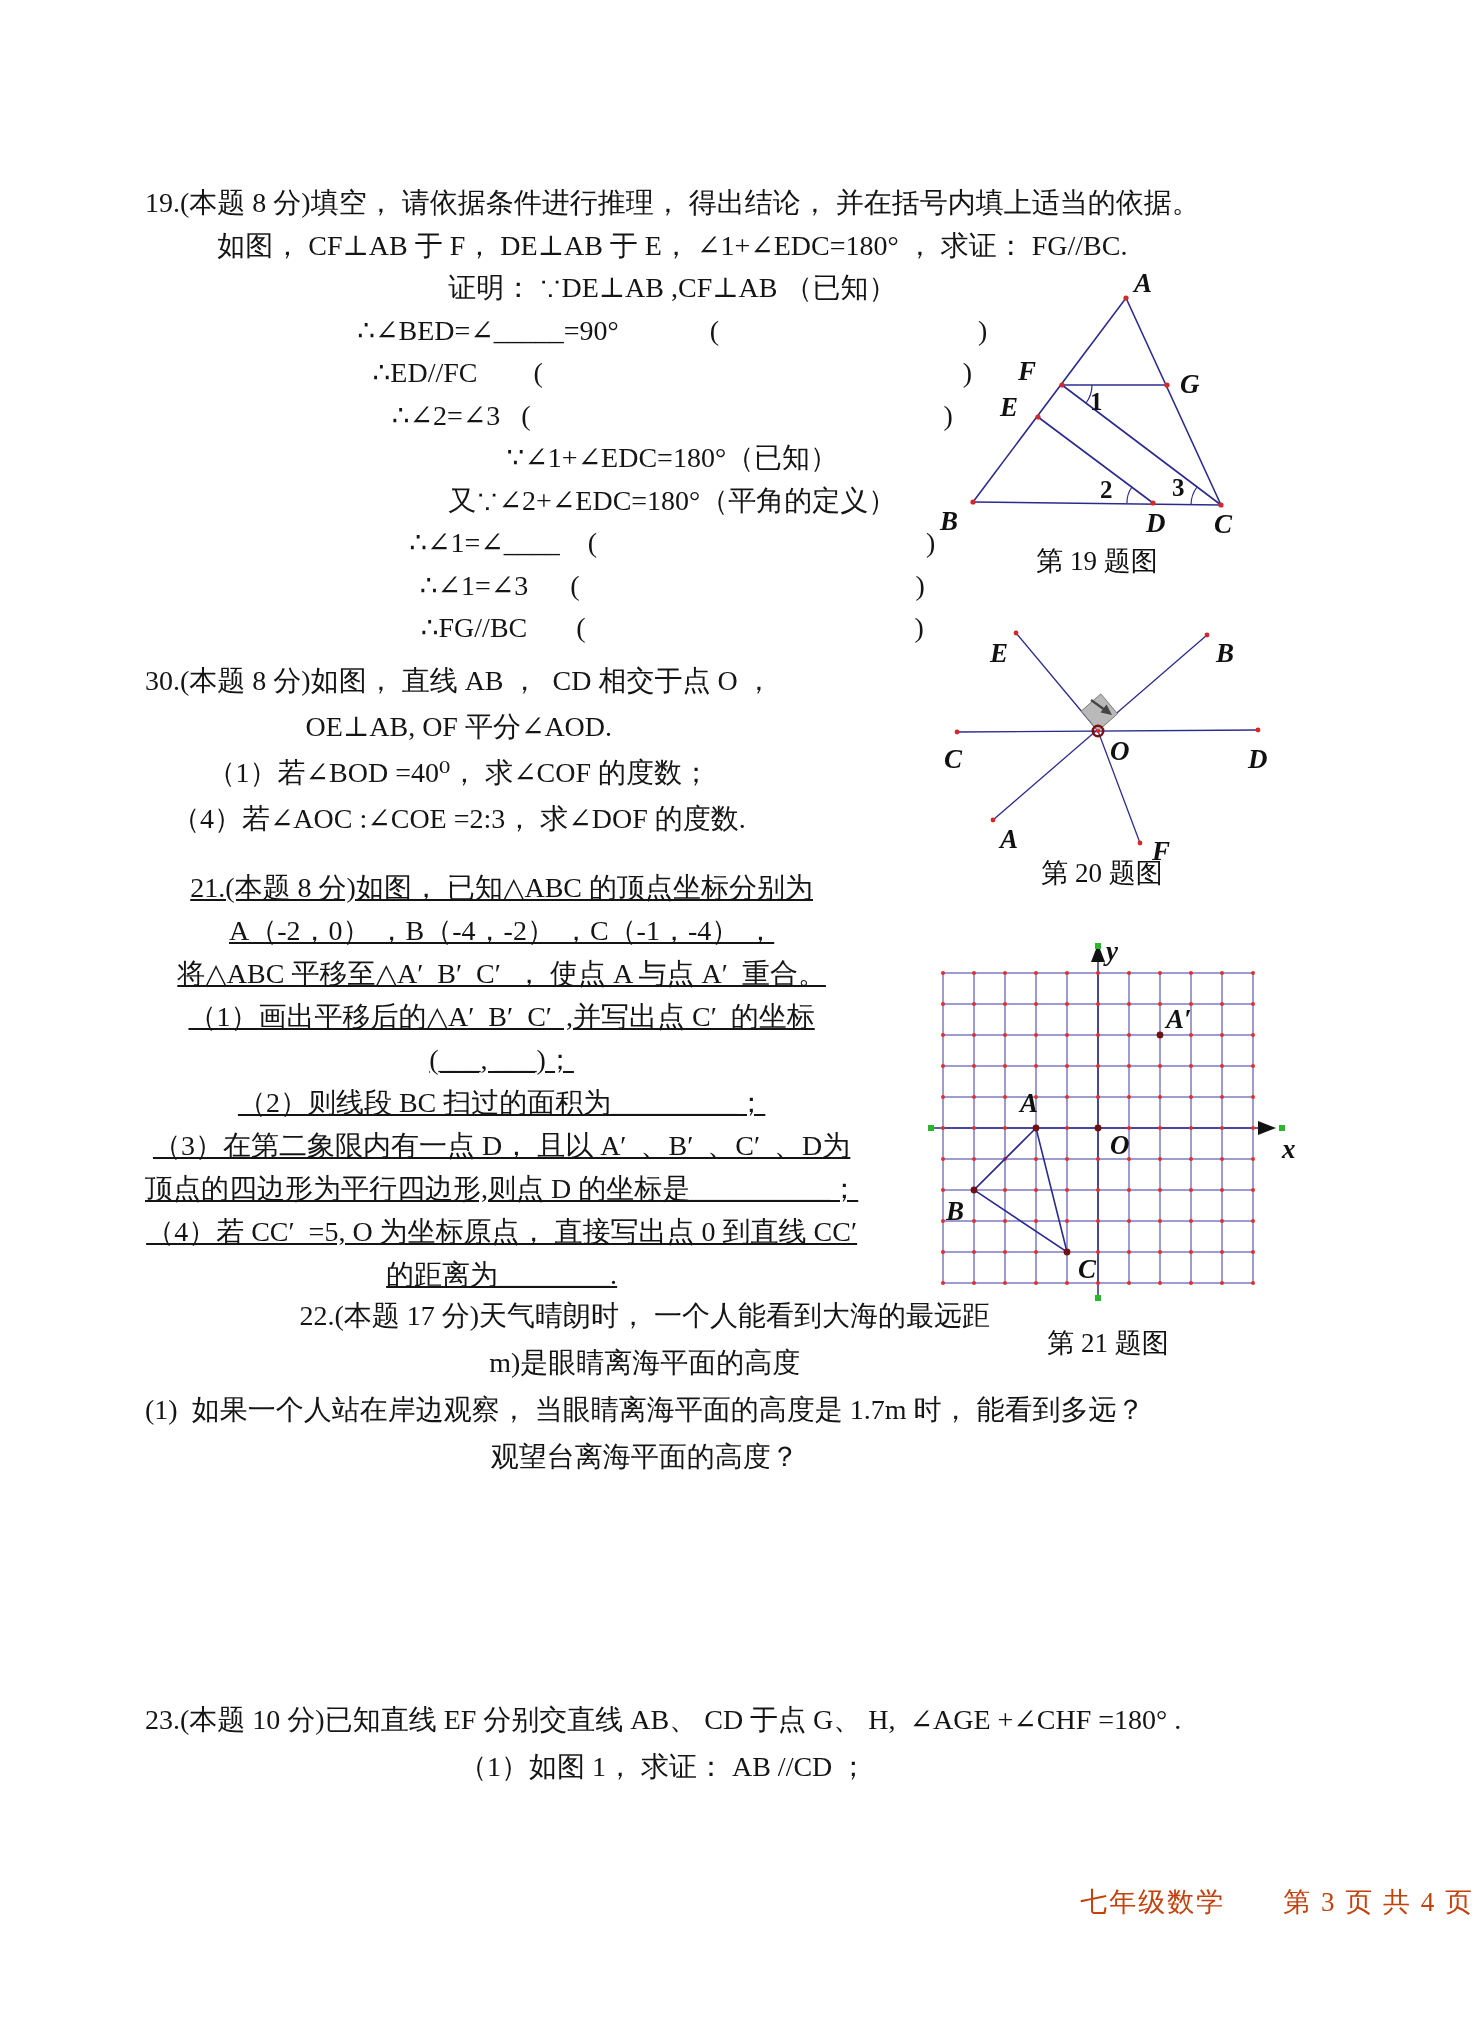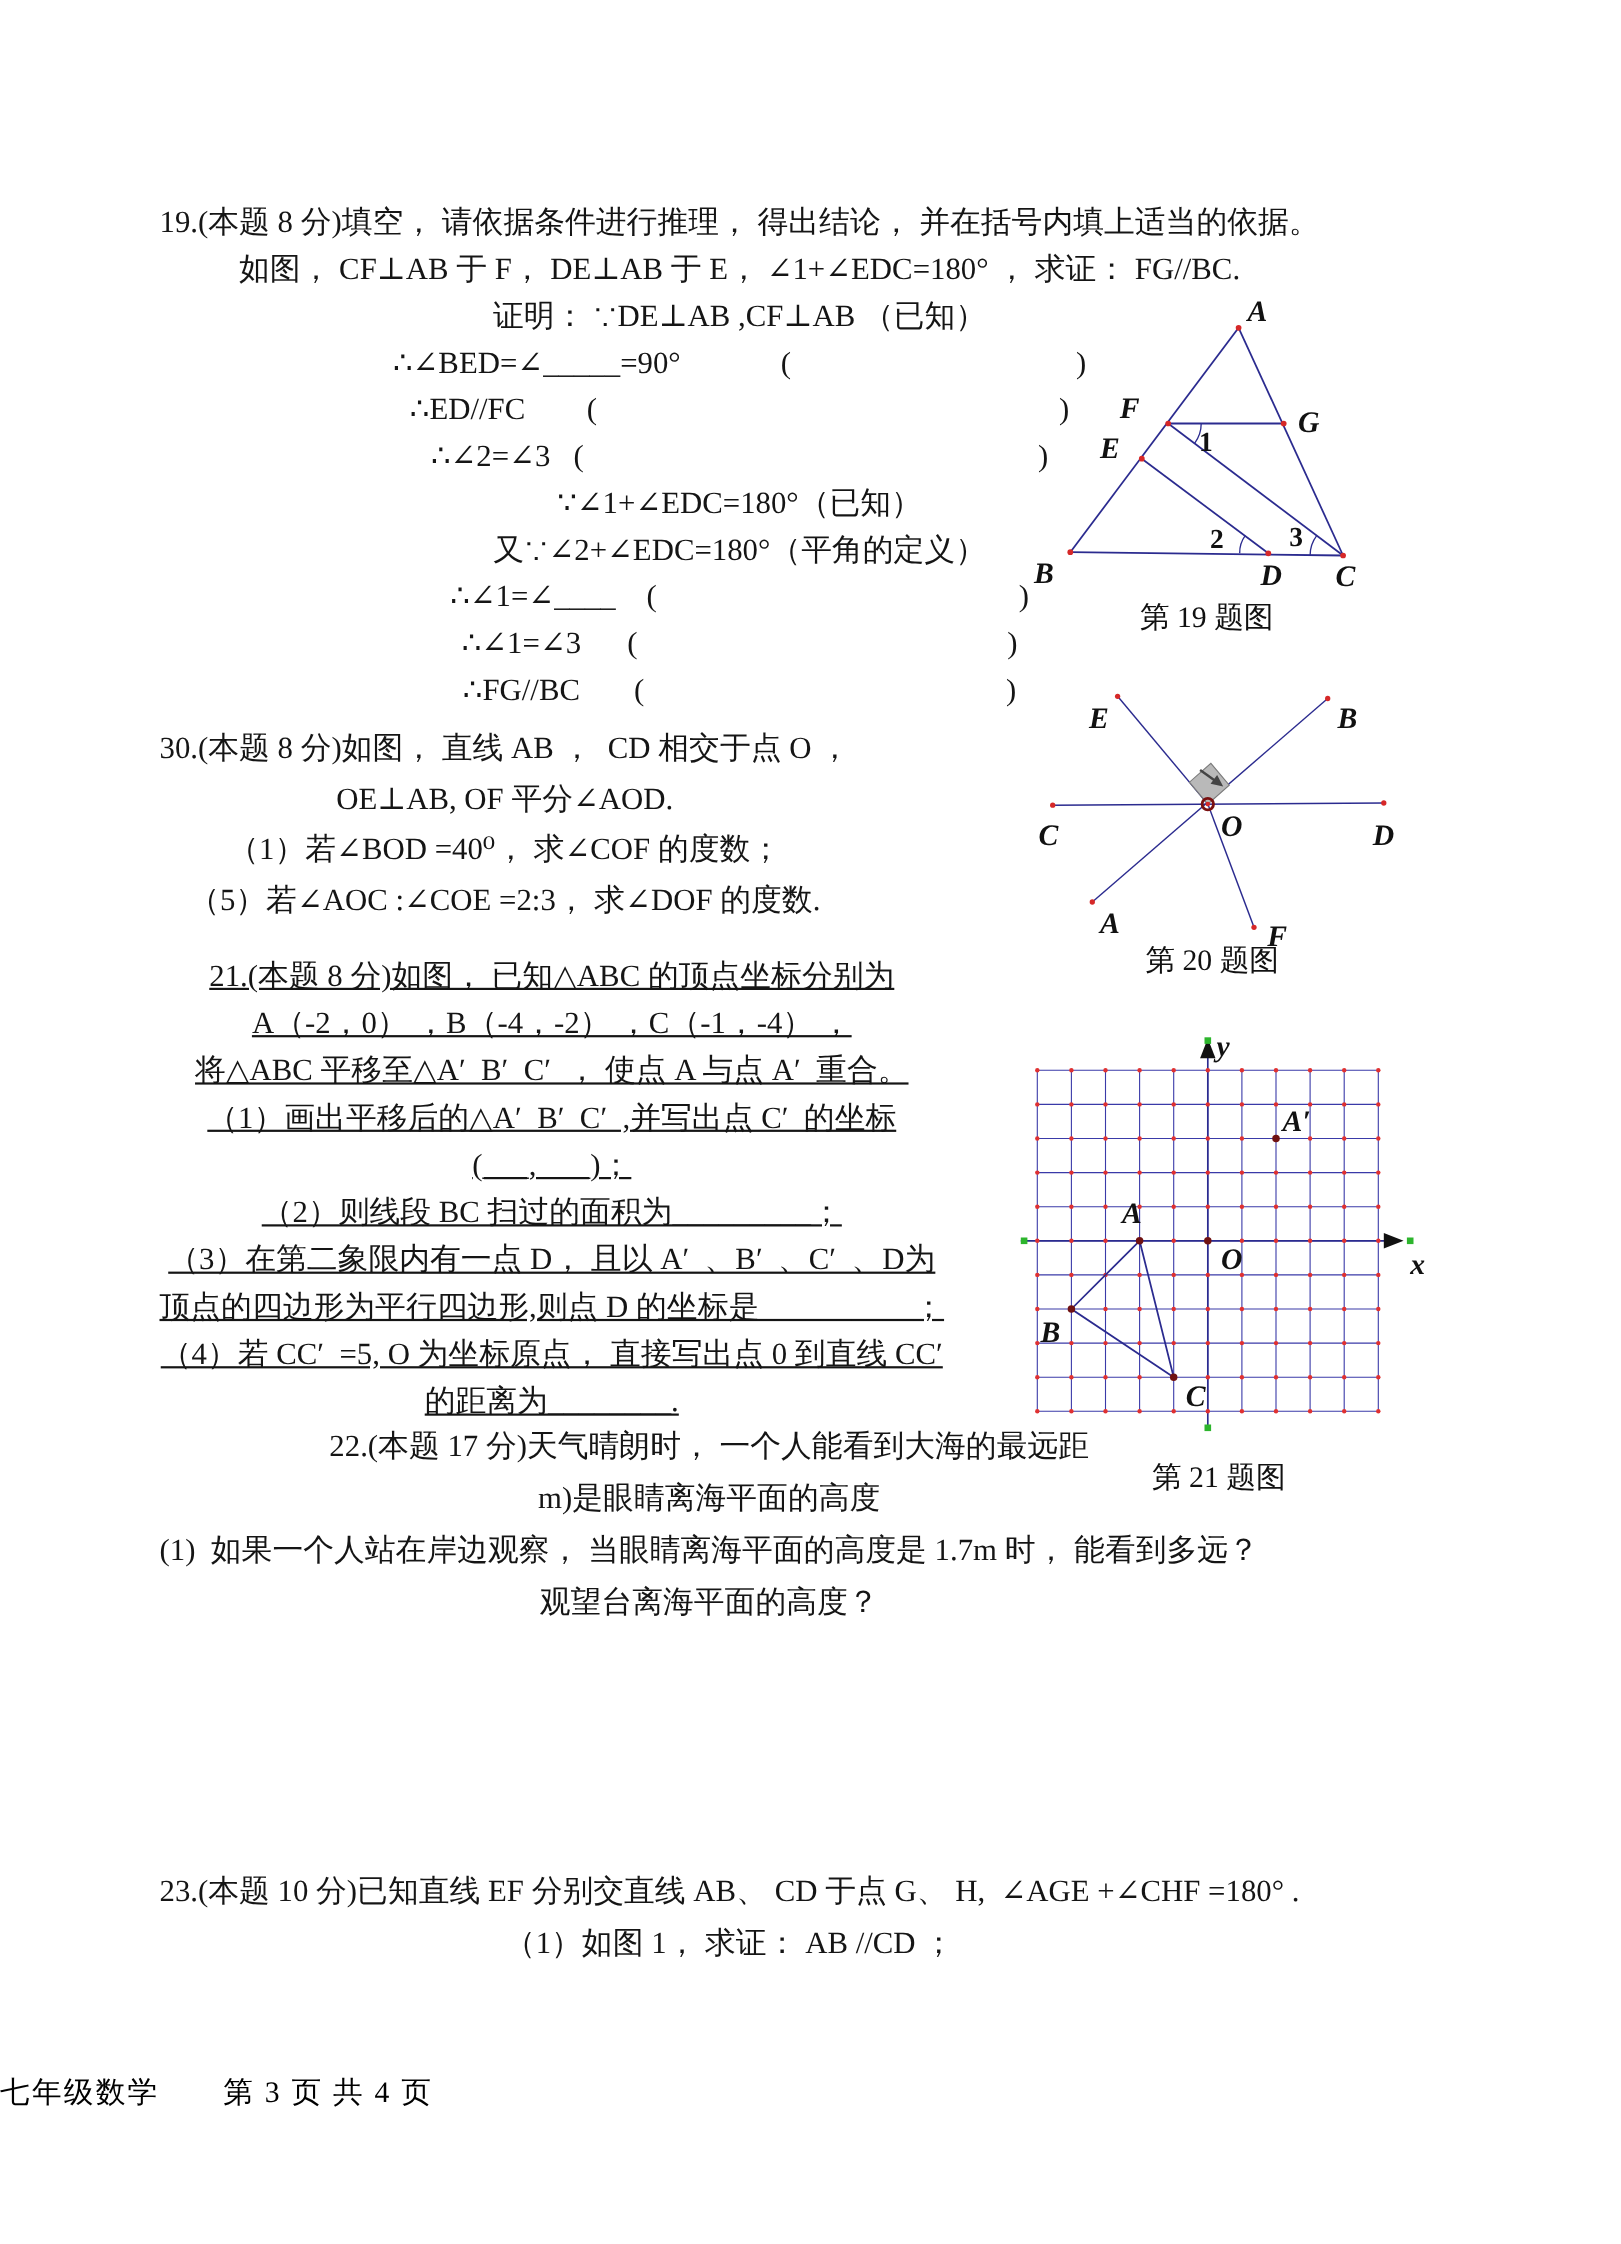--- a/index.html
+++ b/index.html
@@ -9,43 +9,43 @@
     overflow:hidden;margin:0 auto;
   }
   .block{position:absolute;left:145px;white-space:pre;font-size:28px;text-align:center;}
   .tline{white-space:pre;}
   #q19{top:182px;line-height:42.5px;}
   #q20{top:658px;line-height:46px;}
   #q21{top:866px;line-height:43px;text-decoration:underline;}
   #q22{top:1292px;line-height:47px;}
   #q23{top:1696px;line-height:47px;}
   #footer{
-    position:absolute;left:0;top:1884px;width:100%;text-align:left;
-    font-size:27px;letter-spacing:2px;color:#000000;
+    position:absolute;left:0;top:1884px;width:100%;text-align:right;
+    font-size:27px;letter-spacing:2px;color:#c2410c;
   }
   svg.fig{position:absolute;overflow:visible;}
   #fig19{left:920px;top:210px;}
   #fig20{left:920px;top:615px;}
   #fig21{left:915px;top:930px;}
   .geo-line{stroke:#2b2b8f;stroke-width:1.6;fill:none;}
   .thin-line{stroke:#2b2b8f;stroke-width:1.3;fill:none;}
   .arc{stroke:#2b2b8f;stroke-width:1.2;fill:none;}
   .pt{fill:#d62828;}
   .ptlabel{font-family:"Liberation Serif","DejaVu Serif",serif;font-size:27px;font-style:italic;font-weight:bold;fill:#111;}
   .numlabel{font-family:"Liberation Serif","DejaVu Serif",serif;font-size:25px;font-weight:bold;fill:#111;}
   .caption{font-family:"Liberation Serif","DejaVu Serif",serif;font-size:27px;fill:#111;font-style:normal;font-weight:normal;}
 </style>
 </head>
 <body>
 
 <div class="page">
 
   <div class="block" id="q19"><div class="tline">19.(本题 8 分)填空， 请依据条件进行推理， 得出结论， 并在括号内填上适当的依据。</div><div class="tline">如图， CF⊥AB 于 F， DE⊥AB 于 E， ∠1+∠EDC=180° ， 求证： FG//BC.</div><div class="tline">证明： ∵DE⊥AB ,CF⊥AB （已知）</div><div class="tline">∴∠BED=∠_____=90°             (                                     )</div><div class="tline">∴ED//FC        (                                                            )</div><div class="tline">∴∠2=∠3   (                                                           )</div><div class="tline">∵∠1+∠EDC=180°（已知）</div><div class="tline">又∵∠2+∠EDC=180°（平角的定义）</div><div class="tline">∴∠1=∠____    (                                               )</div><div class="tline">∴∠1=∠3      (                                                )</div><div class="tline">∴FG//BC       (                                               )</div></div>
 
-  <div class="block" id="q20"><div class="tline">30.(本题 8 分)如图， 直线 AB ，  CD 相交于点 O ，</div><div class="tline">OE⊥AB, OF 平分∠AOD.</div><div class="tline">（1）若∠BOD =40⁰， 求∠COF 的度数；</div><div class="tline">（5）若∠AOC :∠COE =2:3， 求∠DOF 的度数.</div></div>
+  <div class="block" id="q20"><div class="tline">30.(本题 8 分)如图， 直线 AB ，  CD 相交于点 O ，</div><div class="tline">OE⊥AB, OF 平分∠AOD.</div><div class="tline">（1）若∠BOD =40⁰， 求∠COF 的度数；</div><div class="tline">（4）若∠AOC :∠COE =2:3， 求∠DOF 的度数.</div></div>
 
   <div class="block" id="q21"><div class="tline">21.(本题 8 分)如图， 已知△ABC 的顶点坐标分别为</div><div class="tline">A（-2，0） ，B（-4，-2） ，C（-1，-4） ，</div><div class="tline">将△ABC 平移至△A′  B′  C′  ， 使点 A 与点 A′  重合。</div><div class="tline">（1）画出平移后的△A′  B′  C′  ,并写出点 C′  的坐标</div><div class="tline">(___, ___)；</div><div class="tline">（2）则线段 BC 扫过的面积为_________；</div><div class="tline">（3）在第二象限内有一点 D， 且以 A′  、B′  、C′  、D为</div><div class="tline">顶点的四边形为平行四边形,则点 D 的坐标是__________；</div><div class="tline">（4）若 CC′  =5, O 为坐标原点， 直接写出点 0 到直线 CC′</div><div class="tline">的距离为________.</div></div>
 
   <div class="block" id="q22"><div class="tline">22.(本题 17 分)天气晴朗时， 一个人能看到大海的最远距</div><div class="tline">m)是眼睛离海平面的高度</div><div class="tline">(1)  如果一个人站在岸边观察， 当眼睛离海平面的高度是 1.7m 时， 能看到多远？</div><div class="tline">观望台离海平面的高度？</div></div>
 
   <div class="block" id="q23"><div class="tline">23.(本题 10 分)已知直线 EF 分别交直线 AB、 CD 于点 G、 H,  ∠AGE +∠CHF =180° .</div><div class="tline">（1）如图 1， 求证： AB //CD ；</div></div>
 
   <div id="footer">七年级数学　　第 3 页 共 4 页</div>
 
   <svg id="fig19" class="fig" width="360" height="380" viewBox="920 210 360 380">

